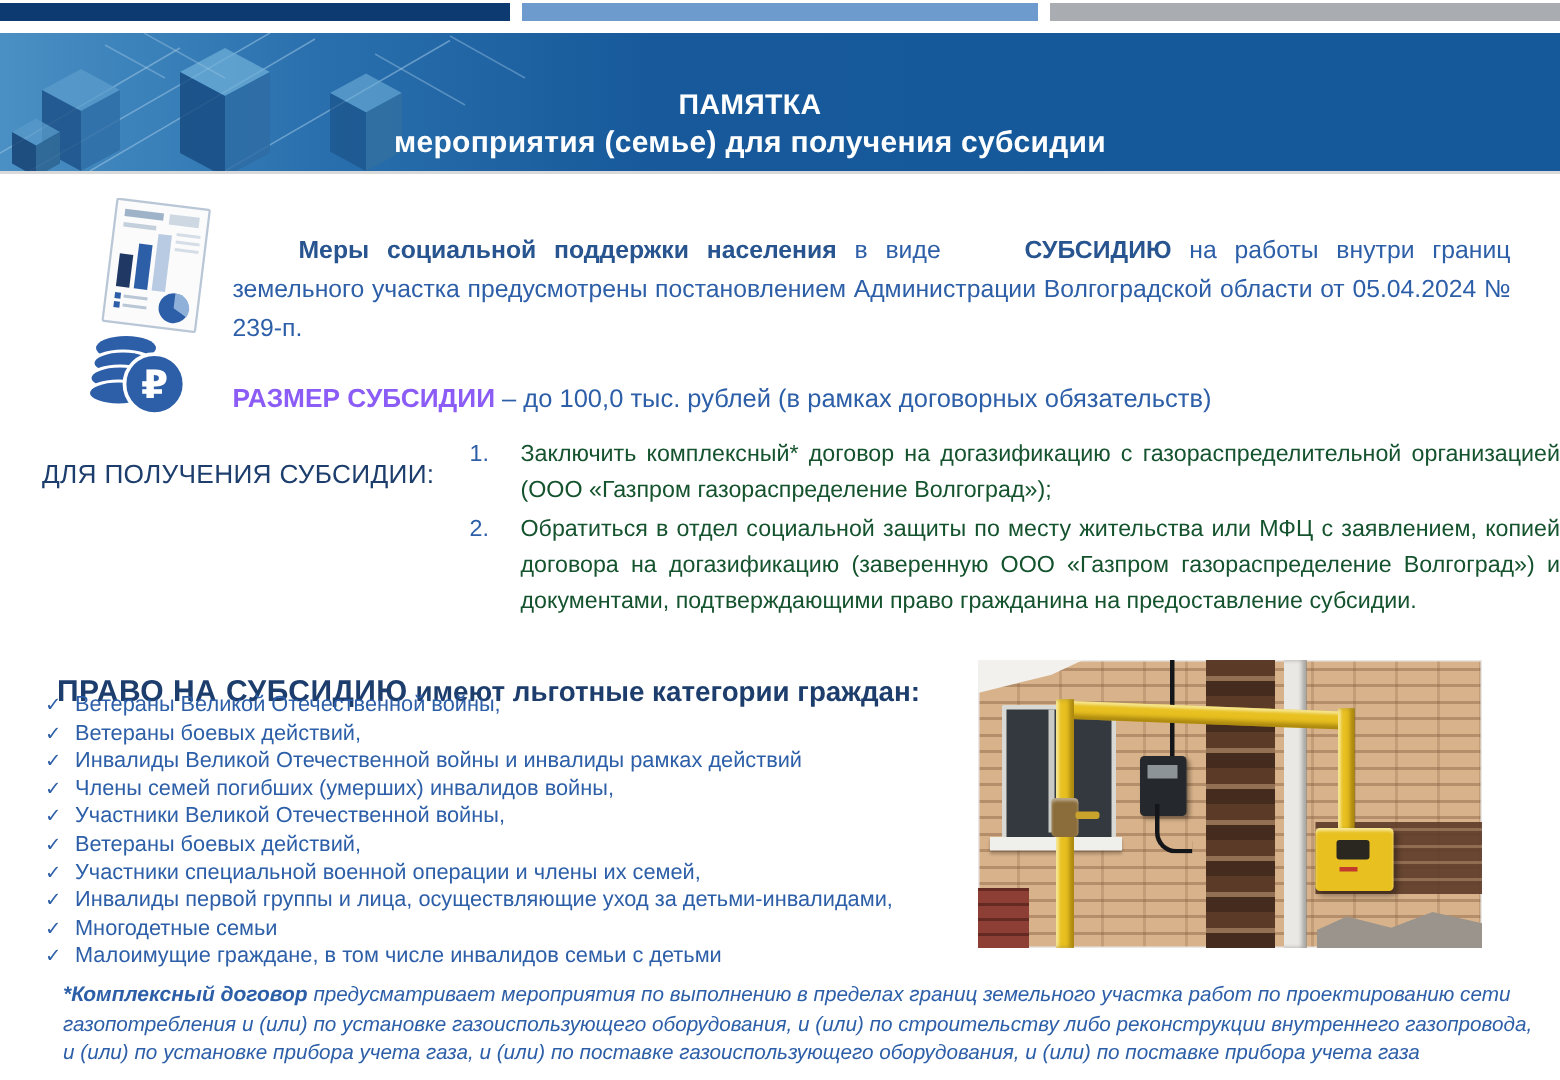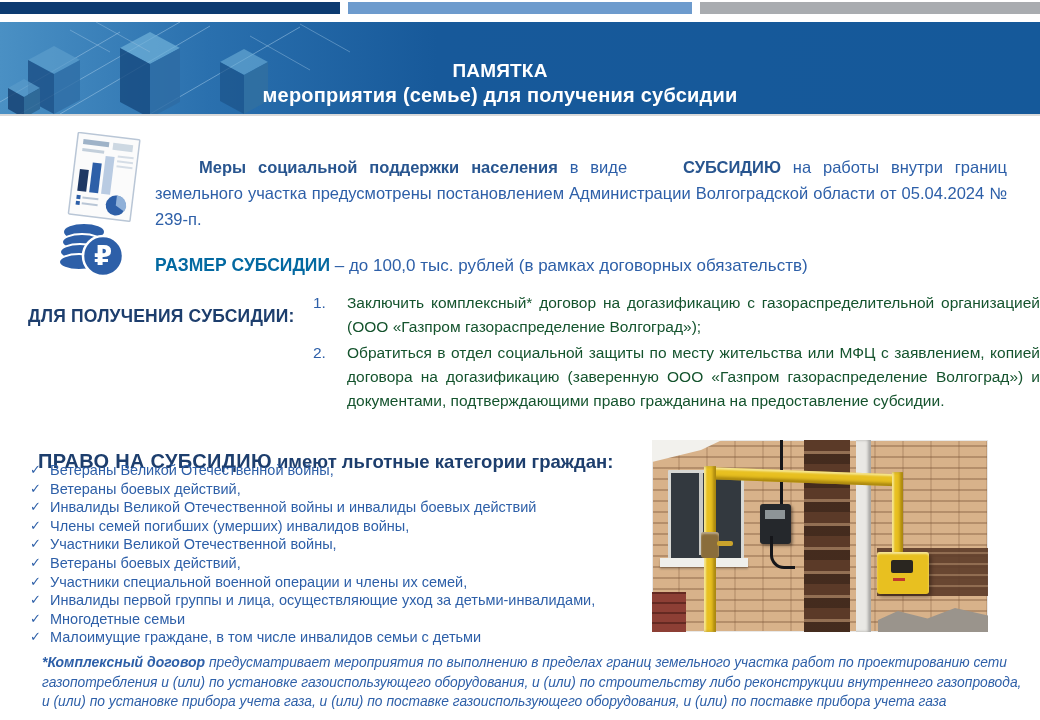--- a/index.html
+++ b/index.html
@@ -36,26 +36,26 @@
   .intro-text{
     position:absolute;left:155px;top:137px;width:852px;
     color:#2d5fa8;font-size:16.5px;line-height:26px;text-align:justify;
   }
   .intro-text b{color:#28558f;margin-left:44px;}
   .icon-coins{position:absolute;left:60px;top:220px;}
   .amount-text{
     position:absolute;left:155px;top:236px;width:860px;
     color:#2d5fa8;font-size:17px;line-height:24px;
   }
-  .amount-text b{color:#0369a1;font-size:17.5px;}
+  .amount-text b{color:#8b5cf6;font-size:17.5px;}
 
   
   .howto-heading{
     position:absolute;left:28px;top:291px;width:280px;
-    color:#1d3e6d;font-weight:bold;font-size:17.5px;letter-spacing:.2px;
+    color:#1d3e6d;font-weight:normal;font-size:17.5px;letter-spacing:.2px;
   }
   .howto-list{position:absolute;left:313px;top:291px;width:727px;}
   .howto-item{display:flex;margin-bottom:2px;}
   .howto-item .num{
     width:34px;flex:0 0 34px;color:#2d5fa8;font-size:15.5px;line-height:24px;
   }
   .howto-item .txt{
     flex:1;color:#14532d;font-size:15.5px;line-height:24px;text-align:justify;
   }
 
@@ -220,21 +220,21 @@
     <li>
         <span class="check">✓</span>
         <span>Ветераны Великой Отечественной войны,</span>
       </li>
     <li>
         <span class="check">✓</span>
         <span>Ветераны боевых действий,</span>
       </li>
     <li>
         <span class="check">✓</span>
-        <span>Инвалиды Великой Отечественной войны и инвалиды боевых действий</span>
+        <span>Инвалиды Великой Отечественной войны и инвалиды рамках действий</span>
       </li>
     <li>
         <span class="check">✓</span>
         <span>Члены семей погибших (умерших) инвалидов войны,</span>
       </li>
     <li>
         <span class="check">✓</span>
         <span>Участники Великой Отечественной войны,</span>
       </li>
     <li>

